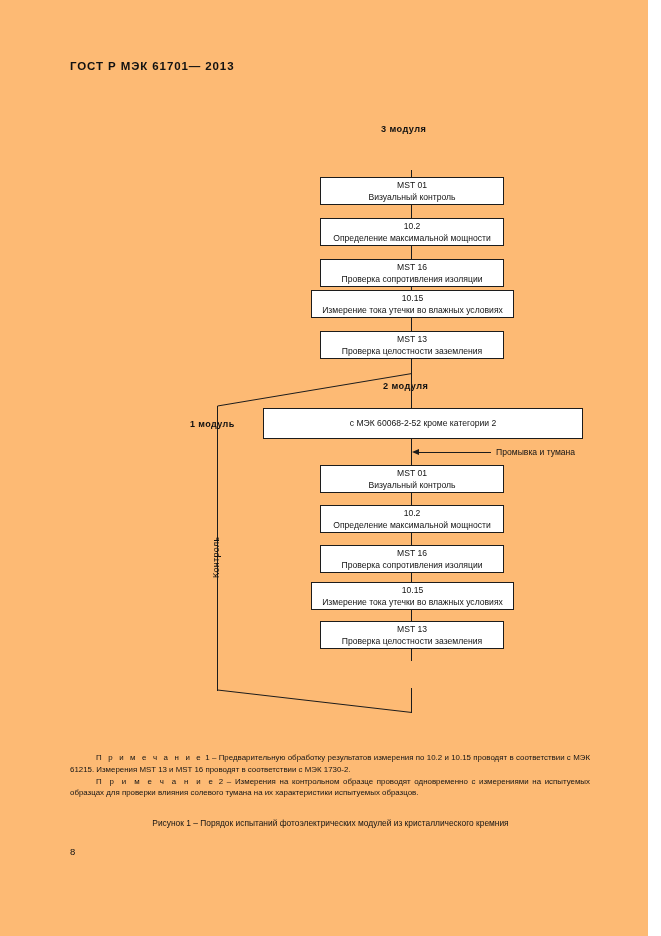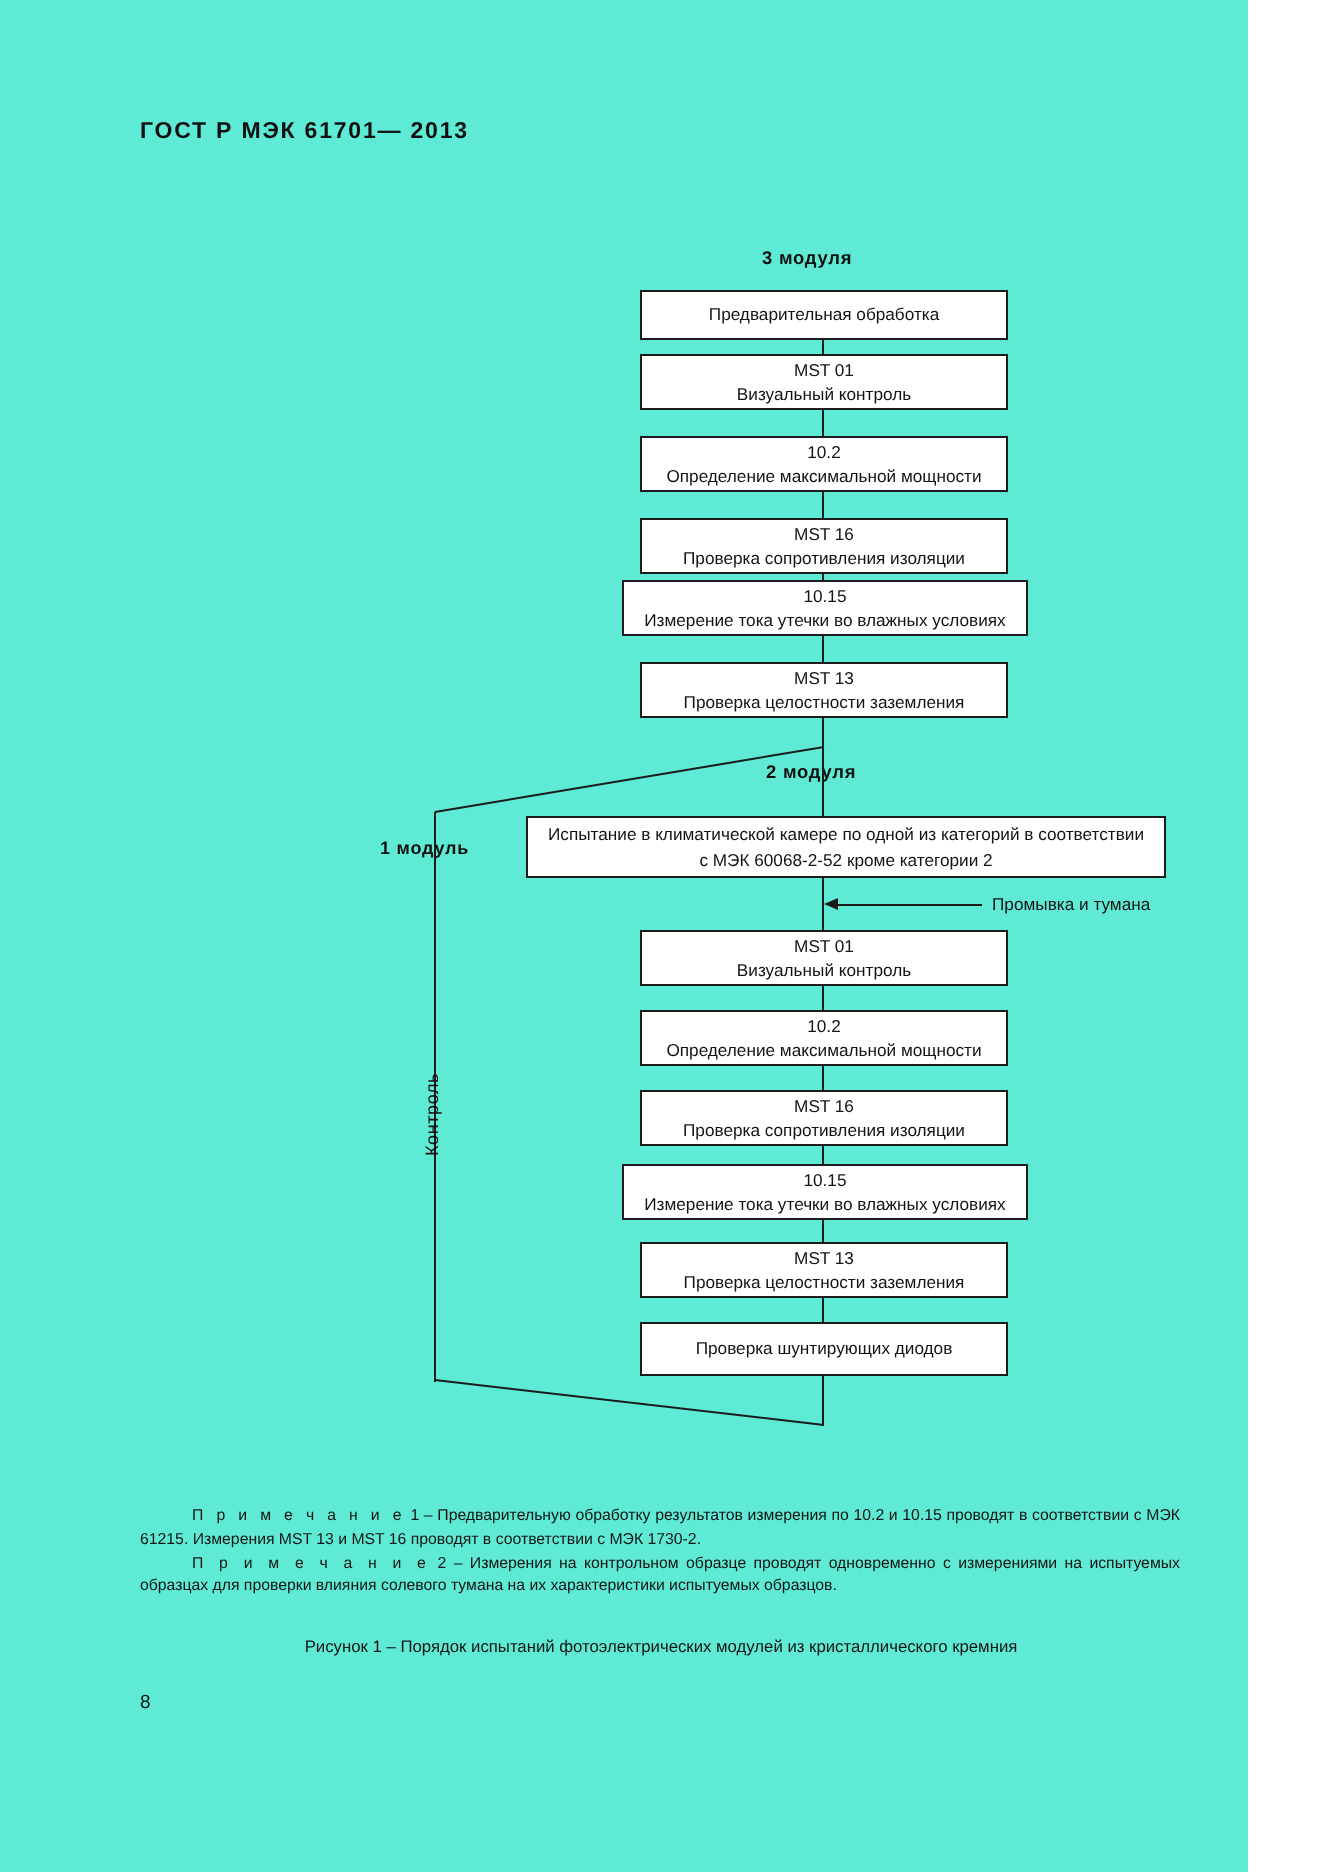--- a/index.html
+++ b/index.html
@@ -8,22 +8,23 @@
     background: #ffffff;
   }
   body {
     font-family: "Liberation Sans", sans-serif;
     color: #1a1a1a;
   }
   #page {
     position: relative;
     width: 624px;
     height: 936px;
-    background: #5eead4;
+    background: #fdba74;
     overflow: hidden;
+    padding-left: 24px;
   }
 
   
   .doc-header {
     position: absolute;
     left: 70px;
     top: 60px;
     font-size: 11.5px;
     font-weight: bold;
     letter-spacing: 0.9px;
@@ -160,23 +161,20 @@
 <body>
 
 <div id="page">
 
   <div class="doc-header">ГОСТ Р МЭК  61701— 2013</div>
 
   <div class="flow">
 
     <div class="grp-label" style="left:369px; top:124px;">3 модуля</div>
 
-    <div class="node" style="left:308px; top:145px; width:184px; height:25px;">
-      <span class="desc">Предварительная обработка</span>
-    </div>
     <div class="vline" style="left:399px; top:170px; height:7px;"></div>
 
     <div class="node" style="left:308px; top:177px; width:184px; height:28px;">
       <span class="code">MST 01</span>
       <span class="desc">Визуальный контроль</span>
     </div>
     <div class="vline" style="left:399px; top:205px; height:13px;"></div>
 
     <div class="node" style="left:308px; top:218px; width:184px; height:28px;">
       <span class="code">10.2</span>
@@ -212,21 +210,20 @@
 
     <div class="side-label" style="left:178px; top:419px;text-align:right;">1 модуль</div>
 
     <div class="vlabel" style="left:199px; top:578px;">Контроль</div>
 
     <div class="grp-label" style="left:371px; top:381px;">2 модуля</div>
 
     <div class="vline" style="left:399px; top:374px; height:34px;"></div>
 
     <div class="node" style="left:251px; top:408px; width:320px; height:31px;">
-      <span class="desc">Испытание в климатической камере по одной из категорий в соответствии</span>
       <span class="desc">с МЭК 60068-2-52 кроме категории 2</span>
     </div>
 
     <div class="vline" style="left:399px; top:439px; height:28px;"></div>
 
     <div class="hline" style="left:406px; top:452px; width:73px;"></div>
     <div class="arrow-head" style="left:400px; top:449px;"></div>
     <div class="wash-label" style="left:484px; top:447px;">Промывка и тумана</div>
 
     <div class="node" style="left:308px; top:465px; width:184px; height:28px;">
@@ -252,23 +249,20 @@
       <span class="desc">Измерение тока утечки во влажных условиях</span>
     </div>
     <div class="vline" style="left:399px; top:610px; height:11px;"></div>
 
     <div class="node" style="left:308px; top:621px; width:184px; height:28px;">
       <span class="code">MST 13</span>
       <span class="desc">Проверка целостности заземления</span>
     </div>
     <div class="vline" style="left:399px; top:649px; height:12px;"></div>
 
-    <div class="node" style="left:308px; top:661px; width:184px; height:27px;">
-      <span class="desc">Проверка шунтирующих диодов</span>
-    </div>
 
     <div class="vline" style="left:399px; top:688px; height:25px;"></div>
 
   </div>
 
   <div class="notes">
     <p class="note-p">
       <span class="note-head">П р и м е ч а н и е</span>
       <span>1</span>
       <span>– Предварительную обработку результатов измерения по 10.2 и 10.15 проводят в соответствии с МЭК 61215. Измерения MST 13 и MST 16 проводят в соответствии с МЭК 1730-2.</span>

